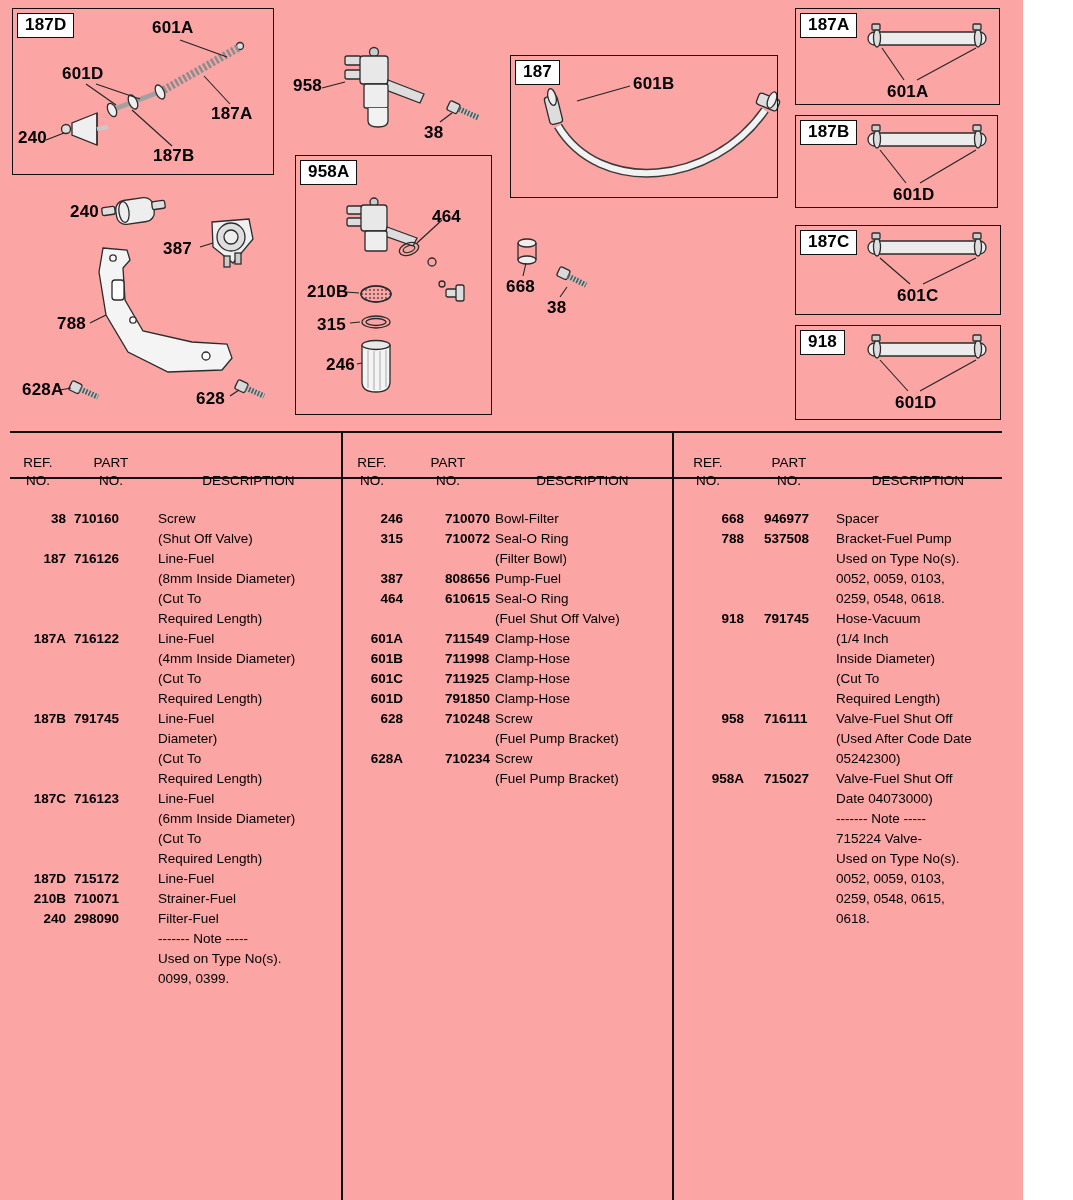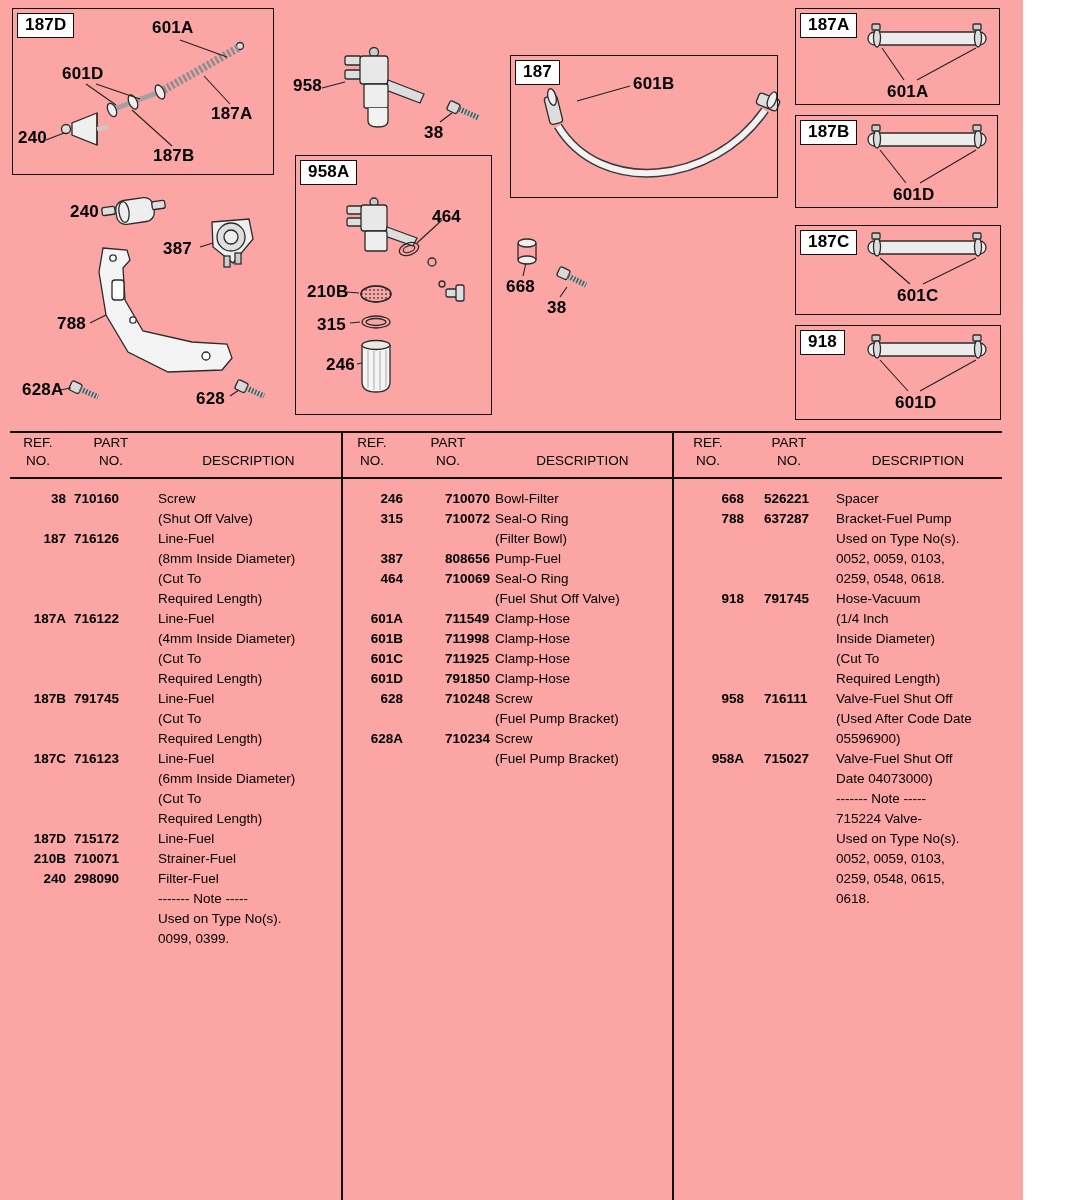--- a/index.html
+++ b/index.html
@@ -17,21 +17,21 @@
   .callout {
     position:absolute; font-size:17px; font-weight:bold; white-space:nowrap;
     letter-spacing:.2px;
   }
   #art { position:absolute; left:0; top:0; }
 
   
   .rule { position:absolute; background:#111; }
 
   
-  .pcol { position:absolute; top:434px; font-size:13.5px; line-height:20px; }
+  .pcol { position:absolute; top:454px; font-size:13.5px; line-height:20px; }
   .pcol.col1 { left:10px;  width:331px; }
   .pcol.col2 { left:341px; width:331px; }
   .pcol.col3 { left:672px; width:330px; }
 
   .thead-row { display:grid; }
   .col1 .thead-row, .col1 .trow { grid-template-columns:56px 90px 1fr; }
   .col2 .thead-row, .col2 .trow { grid-template-columns:62px 90px 1fr; }
   .col3 .thead-row, .col3 .trow { grid-template-columns:72px 90px 1fr; }
   .thead-row span { text-align:center; line-height:18px; font-weight:normal; }
 
@@ -356,20 +356,25 @@
           <span class="cdesc">Required Length)</span>
         </div>
         <div class="trow">
           <span class="cref">187B</span>
           <span class="cpart">791745</span>
           <span class="cdesc">Line-Fuel</span>
         </div>
         <div class="trow">
           <span class="cref"></span>
           <span class="cpart"></span>
+          <span class="cdesc">Diameter)</span>
+        </div>
+        <div class="trow">
+          <span class="cref"></span>
+          <span class="cpart"></span>
           <span class="cdesc">(Cut To</span>
         </div>
         <div class="trow">
           <span class="cref"></span>
           <span class="cpart"></span>
           <span class="cdesc">Required Length)</span>
         </div>
         <div class="trow">
           <span class="cref">187C</span>
           <span class="cpart">716123</span>
@@ -450,21 +455,21 @@
           <span class="cpart"></span>
           <span class="cdesc">(Filter Bowl)</span>
         </div>
         <div class="trow">
           <span class="cref">387</span>
           <span class="cpart">808656</span>
           <span class="cdesc">Pump-Fuel</span>
         </div>
         <div class="trow">
           <span class="cref">464</span>
-          <span class="cpart">710069</span>
+          <span class="cpart">610615</span>
           <span class="cdesc">Seal-O Ring</span>
         </div>
         <div class="trow">
           <span class="cref"></span>
           <span class="cpart"></span>
           <span class="cdesc">(Fuel Shut Off Valve)</span>
         </div>
         <div class="trow">
           <span class="cref">601A</span>
           <span class="cpart">711549</span>
@@ -515,26 +520,26 @@
       <span></span>
     </div>
     <div class="thead-row">
       <span>NO.</span>
       <span>NO.</span>
       <span>DESCRIPTION</span>
     </div>
     <div class="col-body">
         <div class="trow">
           <span class="cref">668</span>
-          <span class="cpart">526221</span>
+          <span class="cpart">946977</span>
           <span class="cdesc">Spacer</span>
         </div>
         <div class="trow">
           <span class="cref">788</span>
-          <span class="cpart">637287</span>
+          <span class="cpart">537508</span>
           <span class="cdesc">Bracket-Fuel Pump</span>
         </div>
         <div class="trow">
           <span class="cref"></span>
           <span class="cpart"></span>
           <span class="cdesc">Used on Type No(s).</span>
         </div>
         <div class="trow">
           <span class="cref"></span>
           <span class="cpart"></span>
@@ -576,21 +581,21 @@
           <span class="cdesc">Valve-Fuel Shut Off</span>
         </div>
         <div class="trow">
           <span class="cref"></span>
           <span class="cpart"></span>
           <span class="cdesc">(Used After Code Date</span>
         </div>
         <div class="trow">
           <span class="cref"></span>
           <span class="cpart"></span>
-          <span class="cdesc">05596900)</span>
+          <span class="cdesc">05242300)</span>
         </div>
         <div class="trow">
           <span class="cref">958A</span>
           <span class="cpart">715027</span>
           <span class="cdesc">Valve-Fuel Shut Off</span>
         </div>
         <div class="trow">
           <span class="cref"></span>
           <span class="cpart"></span>
           <span class="cdesc">Date 04073000)</span>

